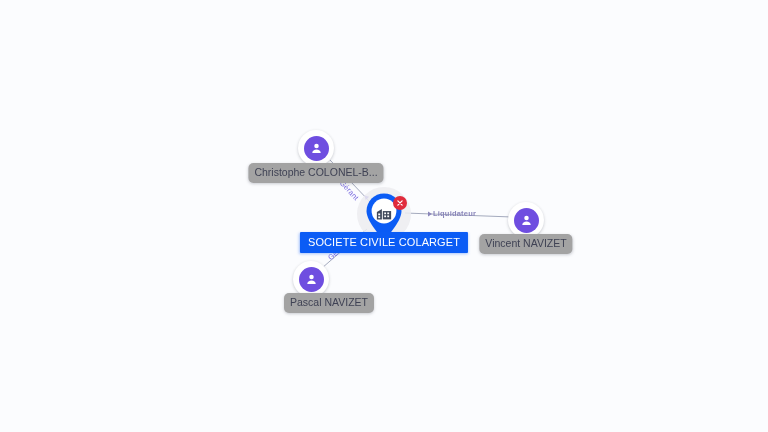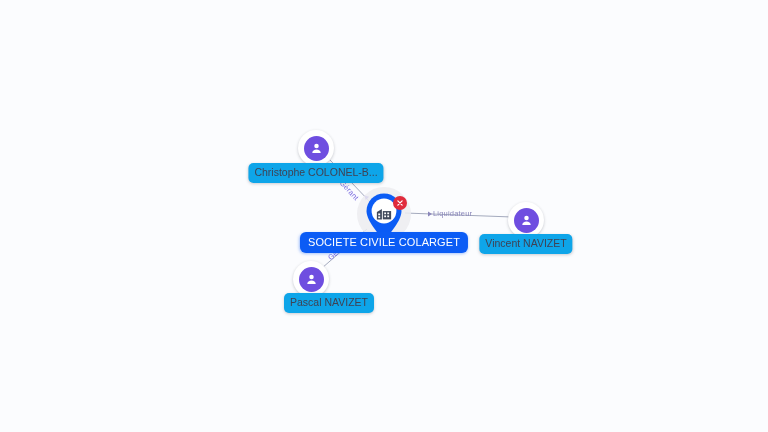--- a/index.html
+++ b/index.html
@@ -46,21 +46,21 @@
     border-radius: 50%;
     background: #6f4ee0;
     display: flex;
     align-items: center;
     justify-content: center;
   }
   .person-avatar svg { display: block; }
   .person-label {
     position: absolute;
     white-space: nowrap;
-    background: #0ea5e9;
+    background: #a3a3a3;
     color: #3f4254;
     font-size: 10.5px;
     line-height: 13px;
     padding: 3px 6px 4px 6px;
     border-radius: 5px;
     box-shadow: 0 1px 3px rgba(60,64,80,.26);
     transform: translateX(-50%);
   }
 
   
@@ -97,21 +97,21 @@
   .company-badge svg { display: block; }
   .company-label {
     position: absolute;
     white-space: nowrap;
     background: #0b5cf5;
     color: #ffffff;
     font-size: 11px;
     line-height: 14px;
     font-weight: 400;
     padding: 3px 8px 4px 8px;
-    border-radius: 6px;
+    border-radius: 1px;
     box-shadow: 0 1px 3px rgba(11,92,245,.35);
     transform: translateX(-50%);
     letter-spacing: .1px;
   }
 
   
   .edge-label {
     position: absolute;
     white-space: nowrap;
     color: #7b6ce0;
@@ -145,21 +145,21 @@
 
     <line x1="512" y1="217" x2="405" y2="213" stroke="#9aa0b5" stroke-width="0.9"></line>
     <line x1="440" y1="214" x2="430" y2="214" stroke="none" marker-end="url(#arrowL)"></line>
 
     <line x1="322" y1="268" x2="367" y2="229" stroke="#9aa0b5" stroke-width="0.9"></line>
     <line x1="345" y1="249" x2="357" y2="238" stroke="none" marker-end="url(#arrowP)"></line>
   </svg>
 
   <div class="edge-label" style="left:341px; top:177px; transform: rotate(47deg);">Gérant</div>
 
-  <div class="edge-label flat" style="left:433px; top:209px;">Liquidateur</div>
+  <div class="edge-label flat" style="left:433px; top:209px;font-weight:bold;">Liquidateur</div>
 
   <div class="edge-label" style="left:329px; top:254px; transform: rotate(-41deg);">Gérant</div>
 
   <div class="person" style="left:316px; top:148px;">
     <div class="person-avatar">
       <div class="disc">
         <svg width="15" height="15" viewBox="0 0 24 24" aria-hidden="true">
           <circle cx="12" cy="8" r="3.6" fill="#ffffff"></circle>
           <path d="M5.2 19.2c0-3.7 3.1-5.7 6.8-5.7s6.8 2 6.8 5.7z" fill="#ffffff"></path>
         </svg>

